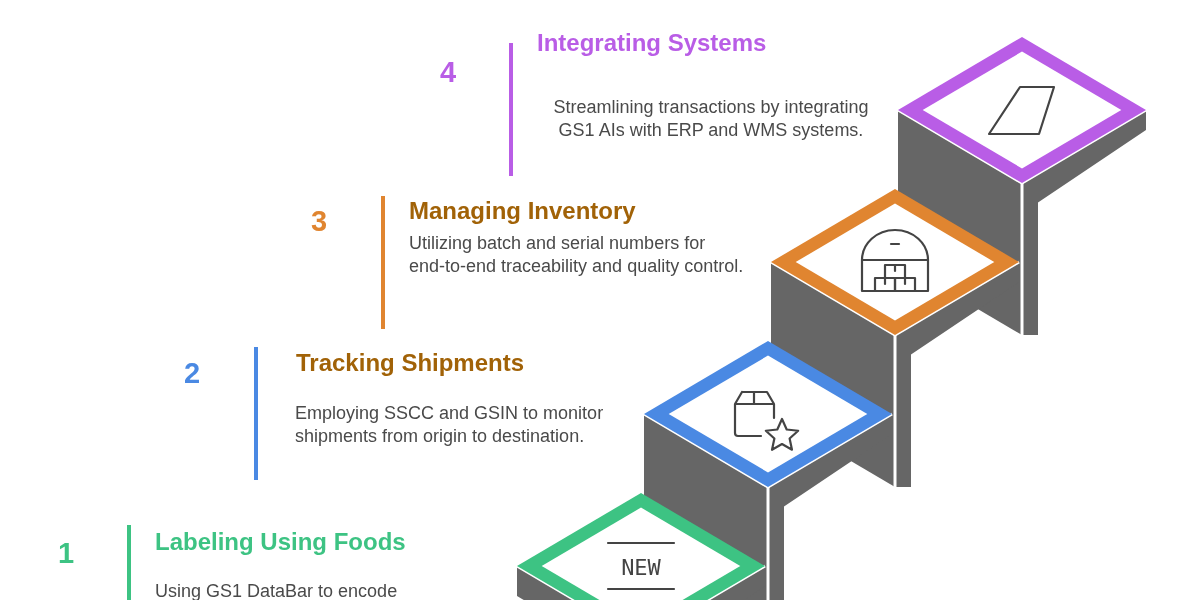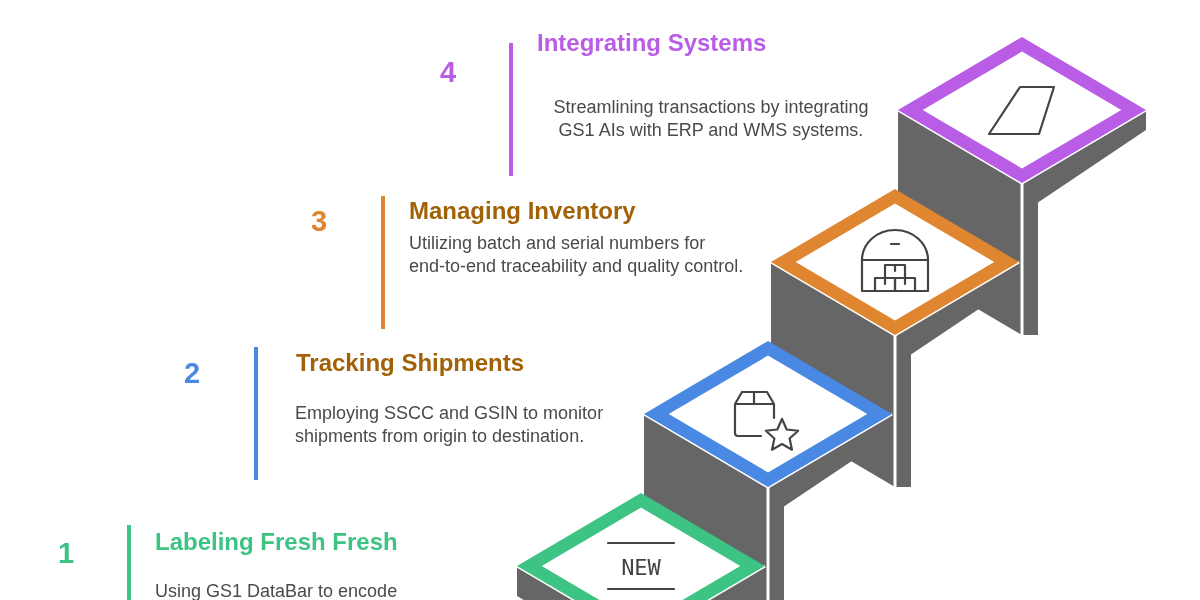--- a/index.html
+++ b/index.html
@@ -92,15 +92,15 @@
 <div class="step-text">
   <div class="step-num" style="left: 184px; top: 359px; color: rgb(74, 137, 227);">2</div>
   <div class="step-bar" style="left: 254px; top: 347px; height: 133px; background: rgb(74, 137, 227);"></div>
   <div class="step-title" style="left: 296px; top: 350px; color: #a16207;">Tracking Shipments</div>
   <div class="step-desc" style="left:283px;top:402px;width:320px;margin-left:12px;">Employing SSCC and GSIN to monitor shipments from origin to destination.</div>
 </div>
 
 <div class="step-text">
   <div class="step-num" style="left: 58px; top: 539px; color: rgb(61, 195, 131);">1</div>
   <div class="step-bar" style="left: 127px; top: 525px; height: 80px; background: rgb(61, 195, 131);"></div>
-  <div class="step-title" style="left: 155px; top: 529px; color: rgb(61, 195, 131);">Labeling Fresh Fresh</div>
+  <div class="step-title" style="left: 155px; top: 529px; color: rgb(61, 195, 131);">Labeling Using Foods</div>
   <div class="step-desc" style="left:155px;top:580px;width:340px;">Using GS1 DataBar to encode</div>
 </div>
 
 </body></html>

